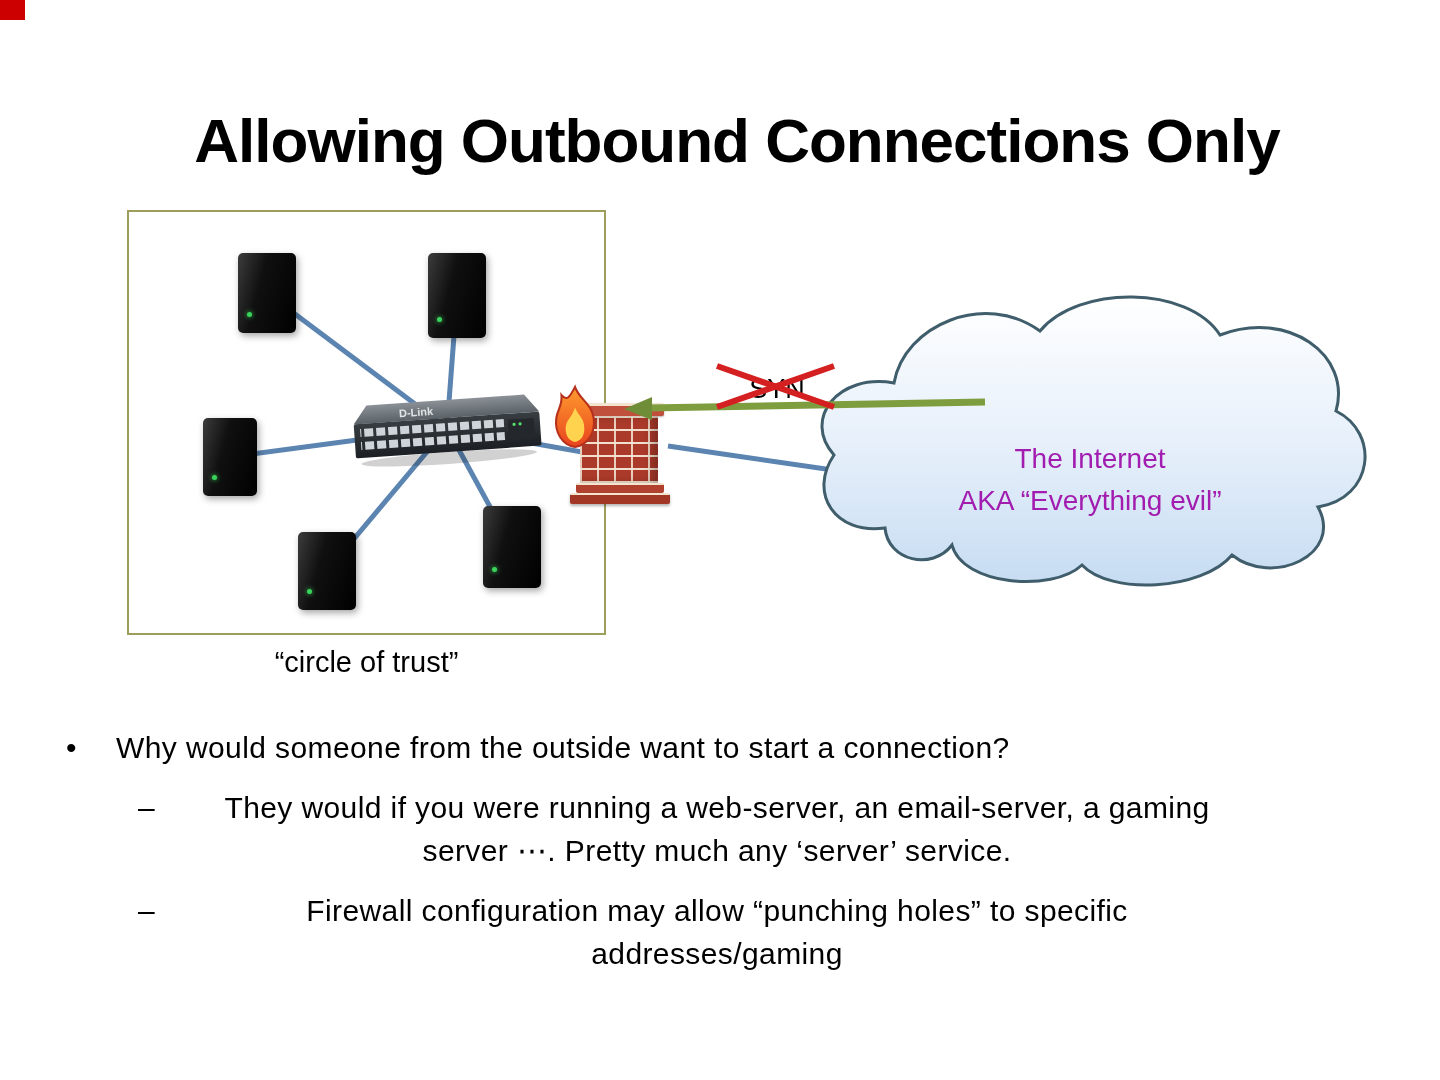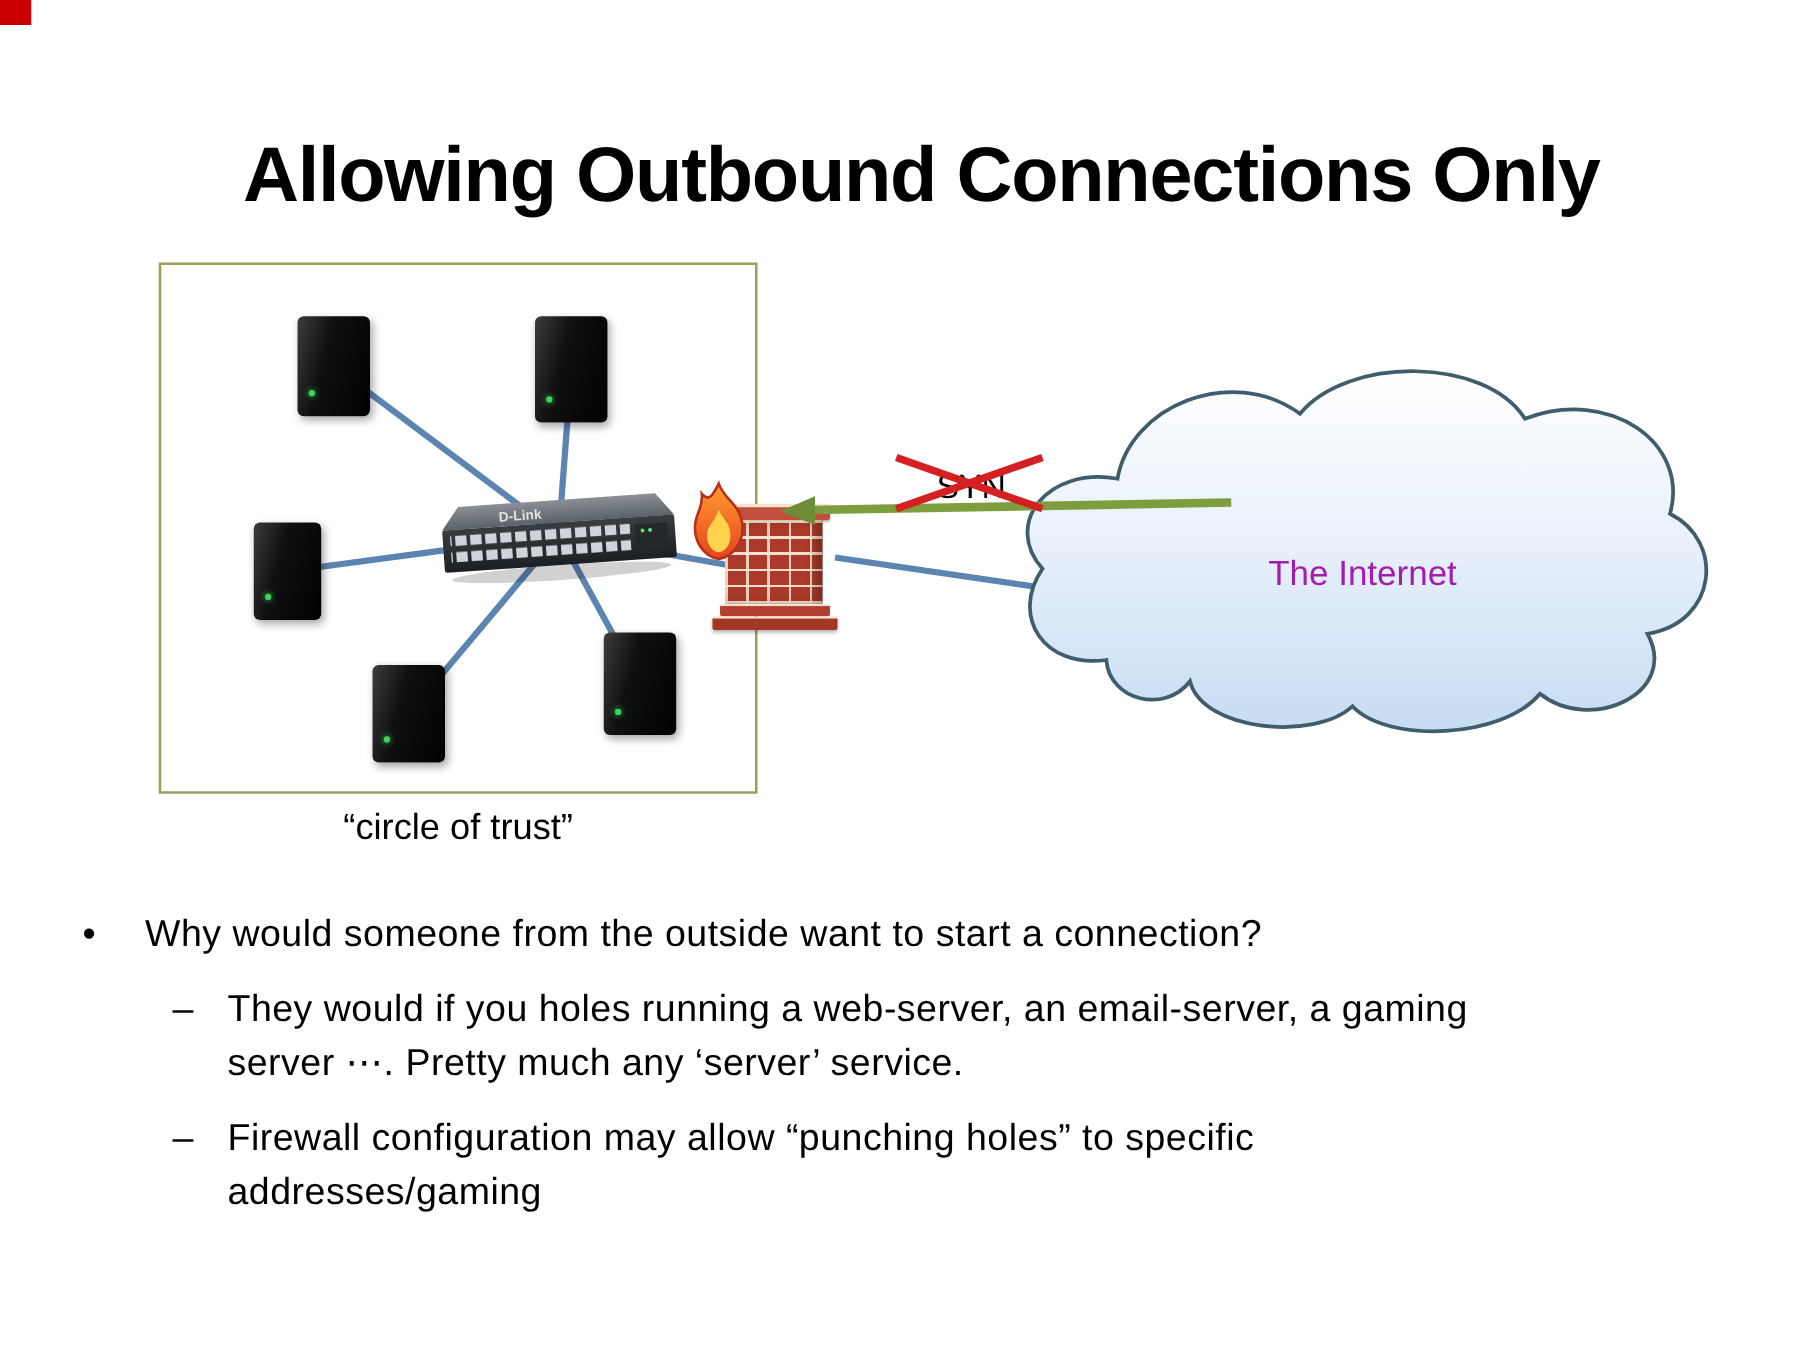--- a/index.html
+++ b/index.html
@@ -60,21 +60,21 @@
   .arrow-overlay{position:absolute;left:600px;top:350px;width:400px;height:80px;}
   .caption{
     position:absolute;left:127px;top:646px;width:479px;text-align:center;
     font-size:29px;color:#000;
   }
   .bullets{position:absolute;left:60px;top:726px;width:1330px;font-size:30px;letter-spacing:.4px;}
   .b-row{display:flex;margin-bottom:16px;line-height:1.45;}
   .b-row.main .b-marker{width:50px;padding-left:6px;}
   .b-row.sub{margin-left:78px;}
   .b-row.sub .b-marker{width:44px;}
-  .b-text{flex:0 1 auto;}
+  .b-text{flex:0 1 auto;text-align:center;}
   .sub .b-text{max-width:1070px;}
 </style>
 </head>
 <body>
 
 <div class="slide">
 
   <div class="corner-marker"></div>
 
   <h1 class="title">Allowing Outbound Connections Only</h1>
@@ -160,40 +160,41 @@
         <stop offset="0" stop-color="#ffffff"></stop>
         <stop offset="0.55" stop-color="#e4eefa"></stop>
         <stop offset="1" stop-color="#c6dcf2"></stop>
       </linearGradient>
     </defs>
     <path d="M 85,245 C 35,252 8,210 34,172 C 2,136 38,90 94,100 C 104,42 185,8 240,48 C 278,2 388,2 420,52 C 488,26 552,72 536,128 C 580,150 574,215 518,224 C 544,272 472,304 432,272 C 402,308 310,312 282,282 C 252,310 162,302 152,262 C 132,288 88,278 85,245 Z" fill="url(#cloudgrad)" stroke="#3f5d6b" stroke-width="3"></path>
   </svg>
 
   <div class="cloud-text">
     <div>The Internet</div>
+    <div>AKA “Everything evil”</div>
   </div>
 
   <svg class="arrow-overlay" viewBox="0 0 400 80">
     <line x1="48" y1="58" x2="385" y2="52" stroke="#7e9d3e" stroke-width="7"></line>
     <polygon points="24,59 52,47 52,70" fill="#6f8c36"></polygon>
     <text x="177" y="48" text-anchor="middle" font-size="27" fill="#000">SYN</text>
     <line x1="117" y1="16" x2="234" y2="57" stroke="#d42020" stroke-width="6"></line>
     <line x1="234" y1="16" x2="117" y2="57" stroke="#d42020" stroke-width="6"></line>
   </svg>
 
   <div class="caption">“circle of trust”</div>
 
   <div class="bullets">
     <div class="b-row main">
       <span class="b-marker">•</span>
       <span class="b-text">Why would someone from the outside want to start a connection?</span>
     </div>
     <div class="b-row sub">
       <span class="b-marker">–</span>
-      <span class="b-text">They would if you holes running a web-server, an email-server, a gaming server ⋯. Pretty much any ‘server’ service.</span>
+      <span class="b-text">They would if you were running a web-server, an email-server, a gaming server ⋯. Pretty much any ‘server’ service.</span>
     </div>
     <div class="b-row sub">
       <span class="b-marker">–</span>
       <span class="b-text">Firewall configuration may allow “punching holes” to specific addresses/gaming</span>
     </div>
   </div>
 
 </div>
 
 </body></html>

